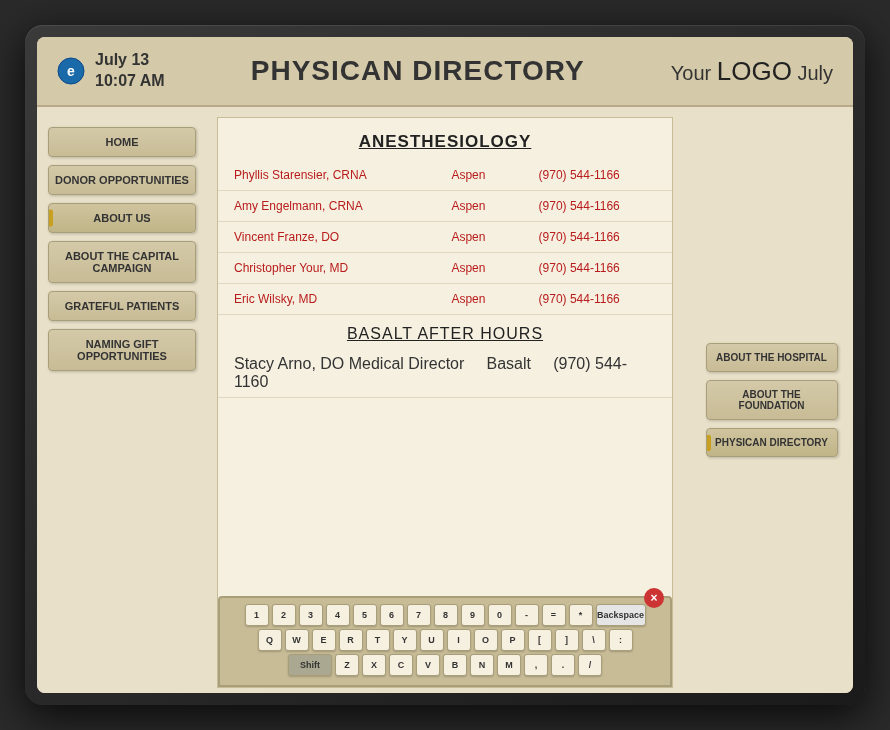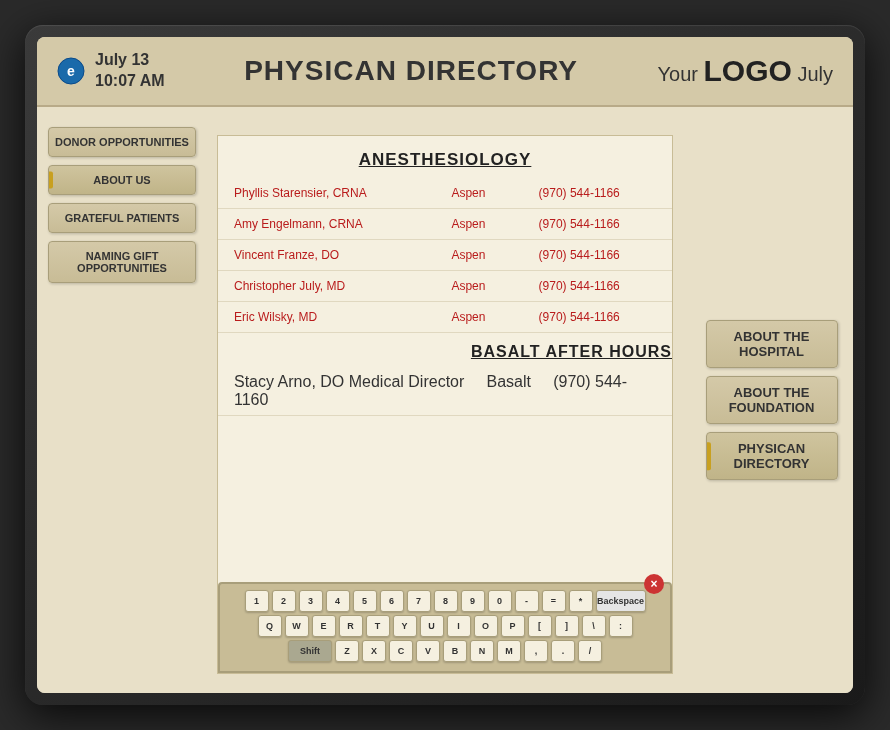--- a/index.html
+++ b/index.html
@@ -72,22 +72,22 @@
       text-align: center;
     }
 
     .header-logo {
       font-size: 20px;
       color: #333;
       text-align: right;
     }
 
     .header-logo .logo-bold {
-      font-size: 30px;
-      font-weight: 700;
+      font-size: 26px;
+      font-weight: 400;
       color: #222;
     }
 
     
     .main-content {
       flex: 1;
       display: flex;
       flex-direction: row;
       overflow: hidden;
       background: #e8e0c8;
@@ -131,24 +131,23 @@
       transform: translateY(-50%);
       width: 4px;
       height: 60%;
       background: #c8a020;
       border-radius: 0 2px 2px 0;
     }
 
     
     .center-content {
       flex: 1;
-      padding: 10px 10px 19px 10px;
+      padding: 10px 10px 5px 10px;
       overflow: hidden;
       position: relative;
-      margin-top: 18px;
     }
 
     .directory-panel {
       background: #f5f0e0;
       border: 1px solid #c8bc96;
       height: 100%;
       overflow: hidden;
       position: relative;
     }
 
@@ -172,24 +171,24 @@
       border-bottom: 1px solid #e0d8c0;
     }
 
     .directory-table td {
       padding: 8px 16px;
       font-size: 12px;
       color: #b91c1c;
     }
 
     .section-header {
-      text-align: right;
+      text-align: center;
       padding: 10px 0 6px;
       font-size: 16px;
-      font-weight: bold;
+      font-weight: normal;
       text-decoration: underline;
       color: #222;
       letter-spacing: 1px;
     }
 
     
     .keyboard-overlay {
       position: absolute;
       bottom: 0;
       left: 0;
@@ -256,21 +255,21 @@
       align-items: center;
       justify-content: center;
     }
 
     .right-btn {
       width: 132px;
       padding: 8px 6px;
       background: linear-gradient(180deg, #d4c9a8, #c8bc96);
       border: 1px solid #a89e7a;
       border-radius: 4px;
-      font-size: 13px;
+      font-size: 10px;
       font-weight: bold;
       color: #333;
       text-align: center;
       cursor: pointer;
       text-transform: uppercase;
       box-shadow: 1px 1px 3px rgba(0,0,0,0.2);
       position: relative;
       margin-left: 7px;
     }
 
@@ -317,25 +316,31 @@
       <div class="header-title">PHYSICAN DIRECTORY</div>
       <div class="header-logo">
         <span>Your </span><span class="logo-bold">LOGO</span><span> July</span>
       </div>
     </div>
 
     <div class="main-content">
 
       <div class="sidebar-left">
         <div class="nav-btn">
+          <span>HOME</span>
+        </div>
+        <div class="nav-btn">
           <span>DONOR OPPORTUNITIES</span>
         </div>
         <div class="nav-btn active">
           <div class="active-bar"></div>
           <span>ABOUT US</span>
+        </div>
+        <div class="nav-btn">
+          <span>ABOUT THE CAPITAL CAMPAIGN</span>
         </div>
         <div class="nav-btn">
           <span>GRATEFUL PATIENTS</span>
         </div>
         <div class="nav-btn">
           <span>NAMING GIFT OPPORTUNITIES</span>
         </div>
       </div>
 
       <div class="center-content">
@@ -352,21 +357,21 @@
                 <td>Amy Engelmann, CRNA</td>
                 <td>Aspen</td>
                 <td>(970) 544-1166</td>
               </tr>
               <tr>
                 <td>Vincent Franze, DO</td>
                 <td>Aspen</td>
                 <td>(970) 544-1166</td>
               </tr>
               <tr>
-                <td>Christopher July, MD</td>
+                <td>Christopher Your, MD</td>
                 <td>Aspen</td>
                 <td>(970) 544-1166</td>
               </tr>
               <tr>
                 <td>Eric Wilsky, MD</td>
                 <td>Aspen</td>
                 <td>(970) 544-1166</td>
               </tr>
             </tbody>
           </table>

